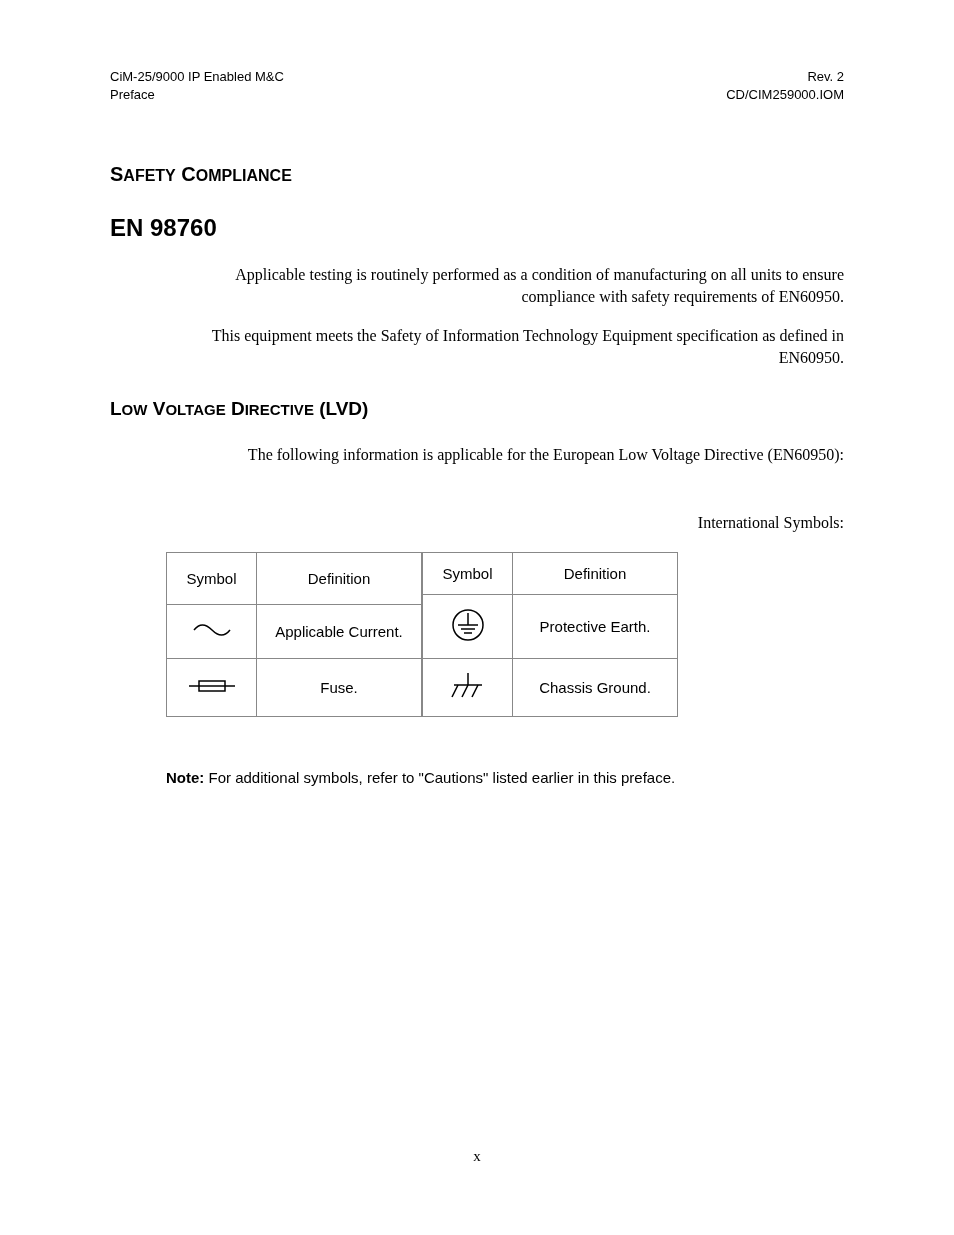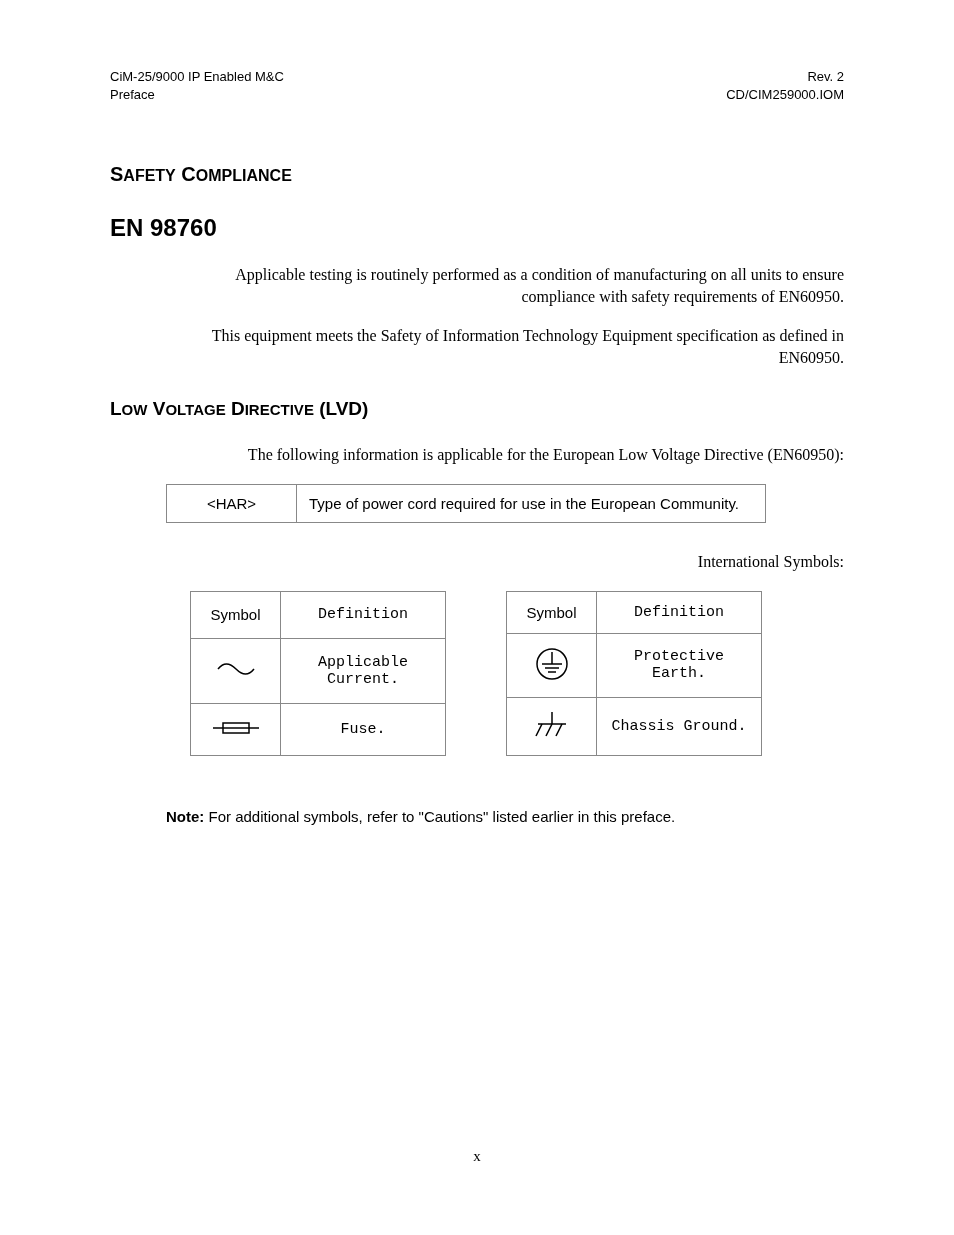--- a/index.html
+++ b/index.html
@@ -55,38 +55,37 @@
     width: 600px;
     margin-top: 12px;
     margin-left: 56px;
     font-family: Arial, Helvetica, sans-serif;
     font-size: 15px;
   }
   .table1 td { border: 1px solid #888; padding: 10px 12px; vertical-align: middle; }
   .table1 td.c1 { width: 130px; text-align: center; }
   .two-tables {
     display: flex;
-    gap: 60px;
-    margin-left: 80px;
+    margin-left: 56px;
     margin-top: 14px;
   }
   .symtbl {
     border-collapse: collapse;
     font-family: Arial, Helvetica, sans-serif;
     font-size: 15px;
   }
   .symtbl th, .symtbl td {
     border: 1px solid #888;
     padding: 12px 14px;
     text-align: center;
     vertical-align: middle;
   }
   .symtbl th { font-weight: normal; }
   .symtbl .scol { width: 90px; }
-  .symtbl .dcol { width: 165px; font-family: Liberation Mono, monospace; }
+  .symtbl .dcol { width: 165px; }
   .note {
     font-family: Arial, Helvetica, sans-serif;
     font-size: 15px;
     margin-left: 56px;
     margin-top: 52px;
   }
   .pagenum {
     position: absolute;
     bottom: 70px;
     left: 0; right: 0;
@@ -128,24 +127,20 @@
   <span>D</span><span class="sc">IRECTIVE</span>
   <span>(LVD)</span>
 </div>
 
 <div class="body-indent">
   <p class="para">The following information is applicable for the European Low Voltage Directive (EN60950):</p>
 </div>
 
 <table class="table1">
   <tbody>
-      <tr>
-    <td class="c1">&lt;HAR&gt;</td>
-    <td>Type of power cord required for use in the European Community.</td>
-  </tr>
 </tbody>
   </table>
 
 <p class="para body-indent" style="margin-top:28px;">International Symbols:</p>
 
 <div class="two-tables">
 
   <table class="symtbl">
     <tbody>
         <tr>

